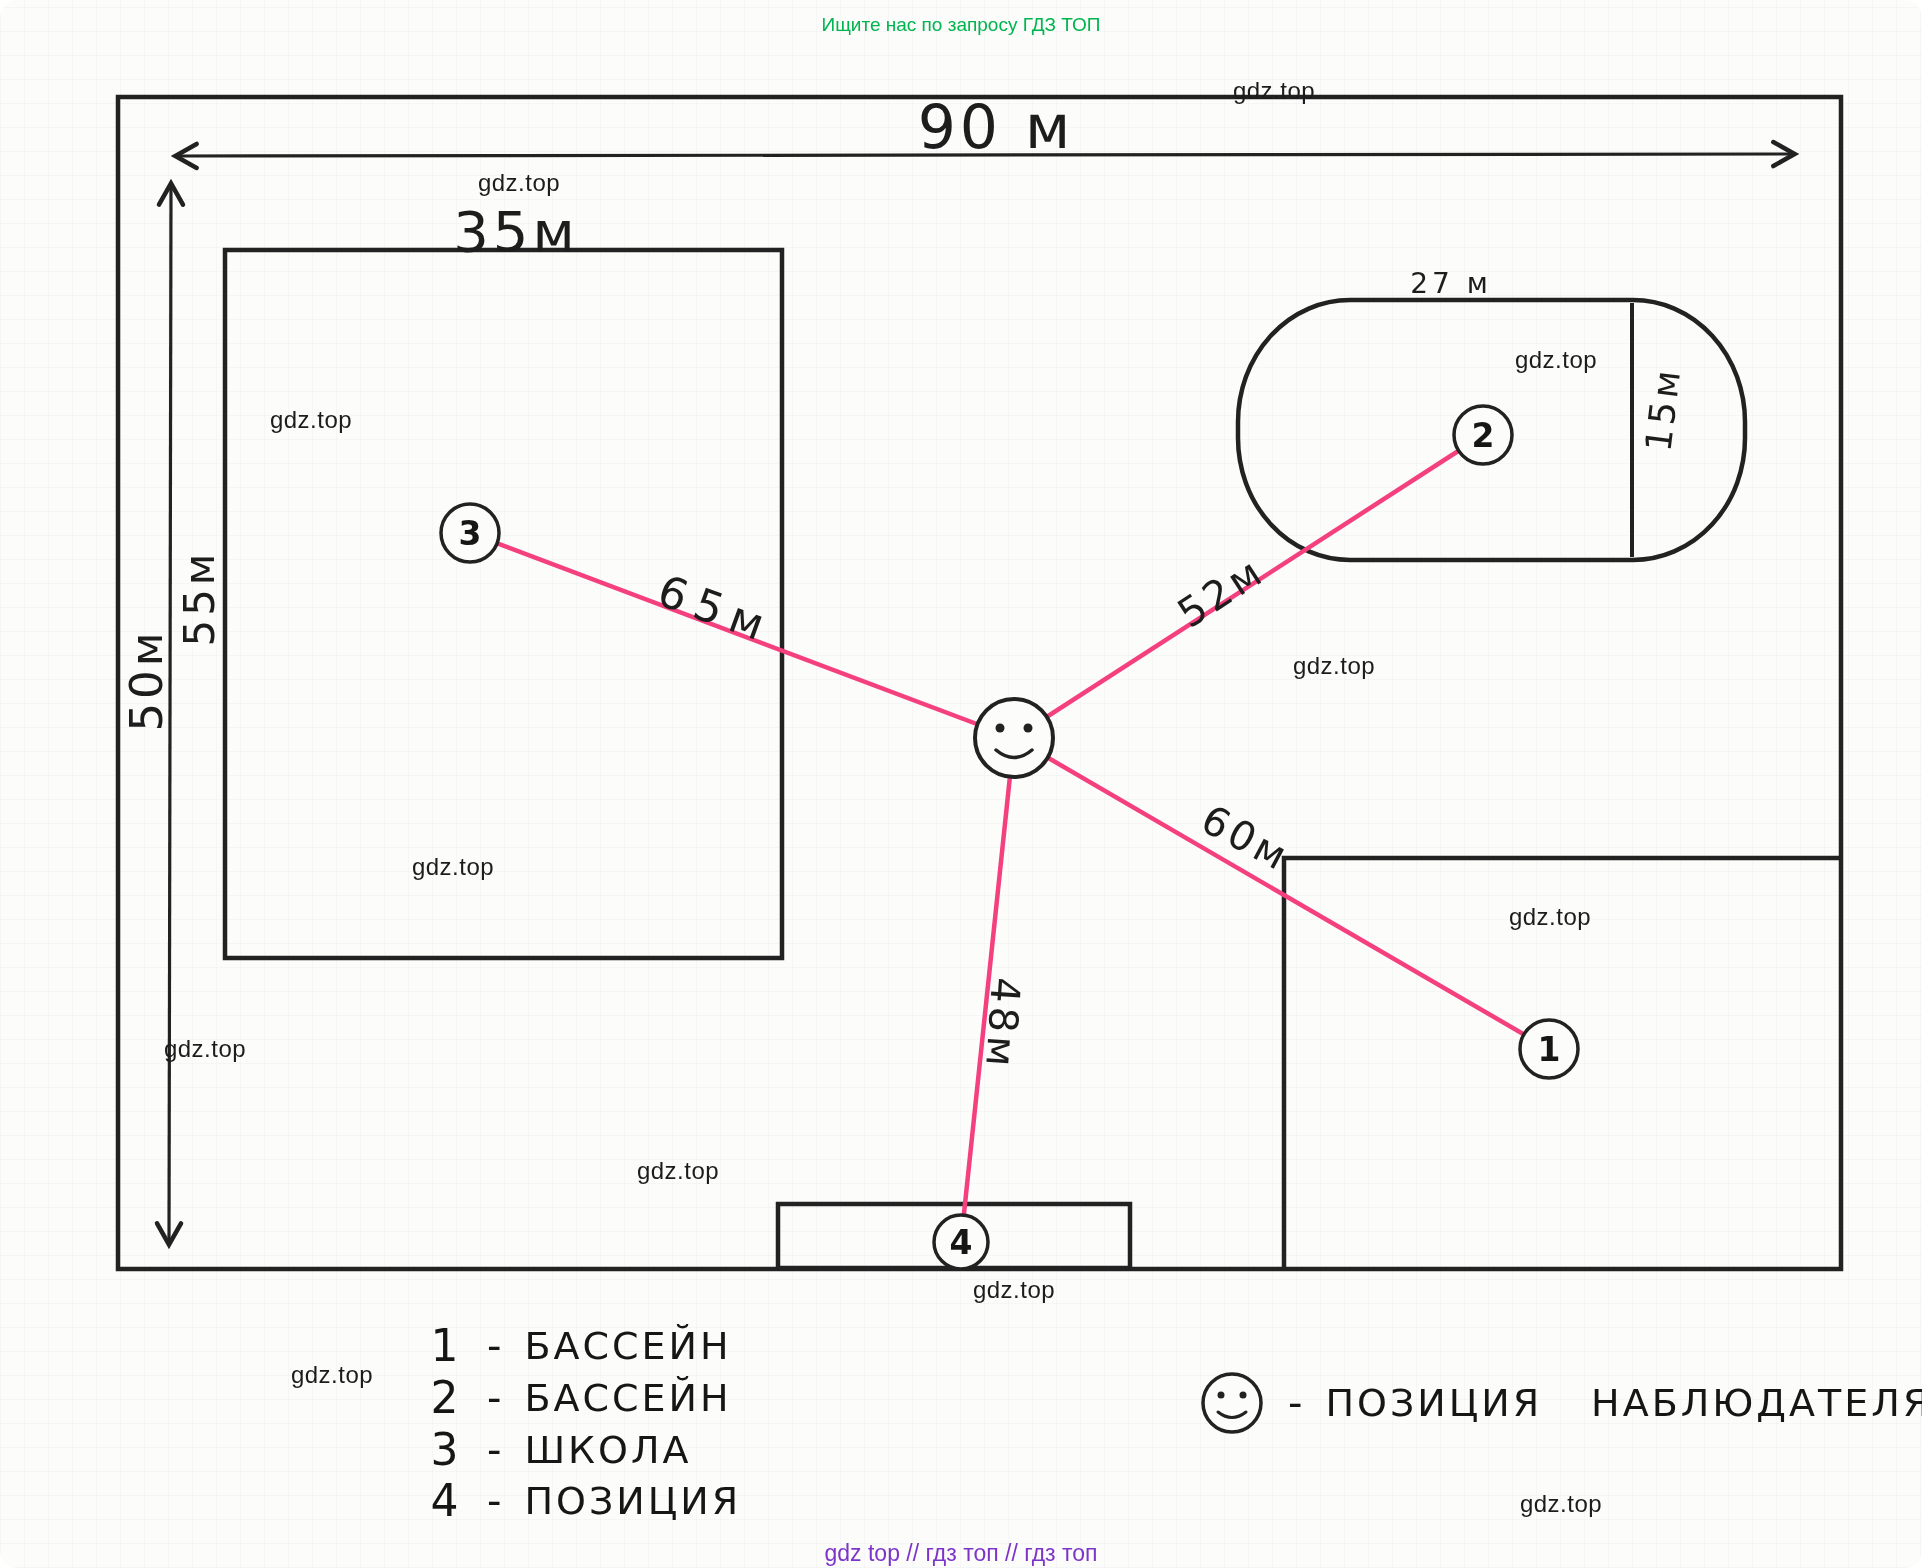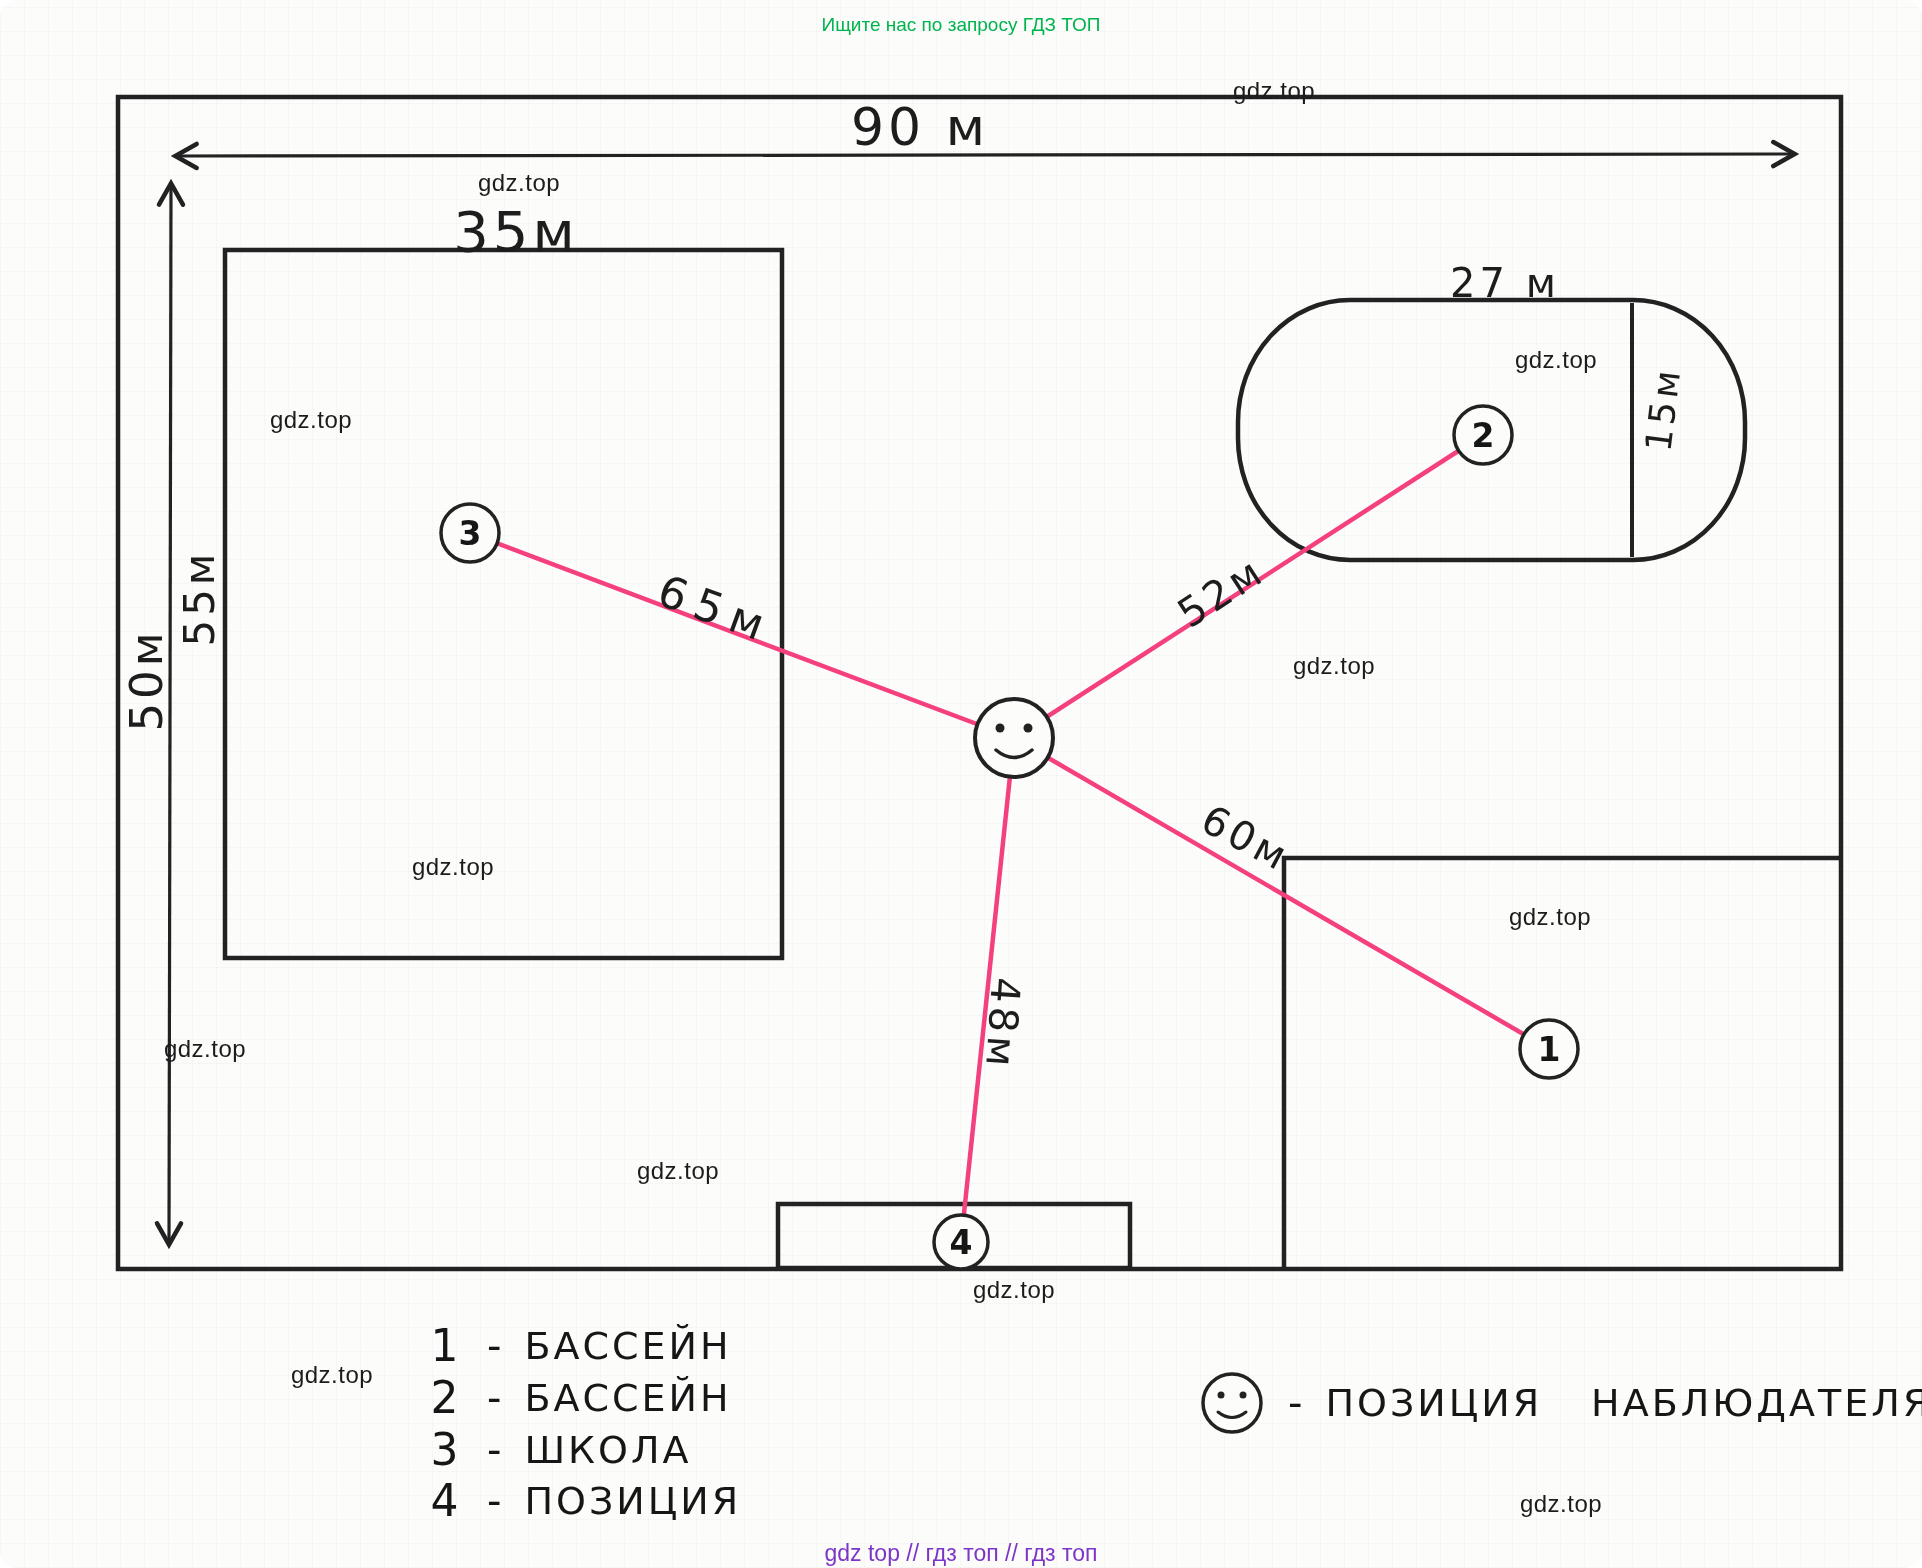--- a/index.html
+++ b/index.html
@@ -120,25 +120,25 @@
     </g>
 
     <g>
       <circle cx="1232" cy="1403" r="29" fill="#fcfcfa" stroke="#222" stroke-width="3.5"></circle>
       <circle cx="1221" cy="1395" r="3.5" fill="#222"></circle>
       <circle cx="1243" cy="1395" r="3.5" fill="#222"></circle>
       <path d="M1218,1412 Q1232,1423 1246,1412" fill="none" stroke="#222" stroke-width="3" stroke-linecap="round"></path>
     </g>
   </svg>
 
-  <div class="hand" style="left:920px;top:127px;font-size:52px">90 м</div>
+  <div class="hand" style="left:996px;top:127px;font-size:60px">90 м</div>
   <div class="hand" style="left:146px;top:680px;font-size:45px;transform:translate(-50%,-50%) rotate(-90deg)">50м</div>
   <div class="hand" style="left:516px;top:231px;font-size:56px">35м</div>
   <div class="hand" style="left:199px;top:598px;font-size:42px;transform:translate(-50%,-50%) rotate(-90deg)">55м</div>
-  <div class="hand" style="left:1505px;top:283px;font-size:40px">27 м</div>
+  <div class="hand" style="left:1451px;top:283px;font-size:28px">27 м</div>
   <div class="hand" style="left:1663px;top:409px;font-size:36px;transform:translate(-50%,-50%) rotate(-83deg)">15м</div>
 
   <div class="hand" style="left:716px;top:609px;font-size:44px;letter-spacing:10px;transform:translate(-50%,-50%) rotate(20deg)">65м</div>
   <div class="hand" style="left:1221px;top:592px;font-size:40px;transform:translate(-50%,-50%) rotate(-33deg)">52м</div>
   <div class="hand" style="left:1246px;top:838px;font-size:40px;transform:translate(-50%,-50%) rotate(28deg)">60м</div>
   <div class="hand" style="left:1003px;top:1024px;font-size:40px;transform:translate(-50%,-50%) rotate(94deg)">48м</div>
 
   <div class="marker-num" style="left:470px;top:533px">3</div>
   <div class="marker-num" style="left:1483px;top:435px">2</div>
   <div class="marker-num" style="left:1549px;top:1049px">1</div>

